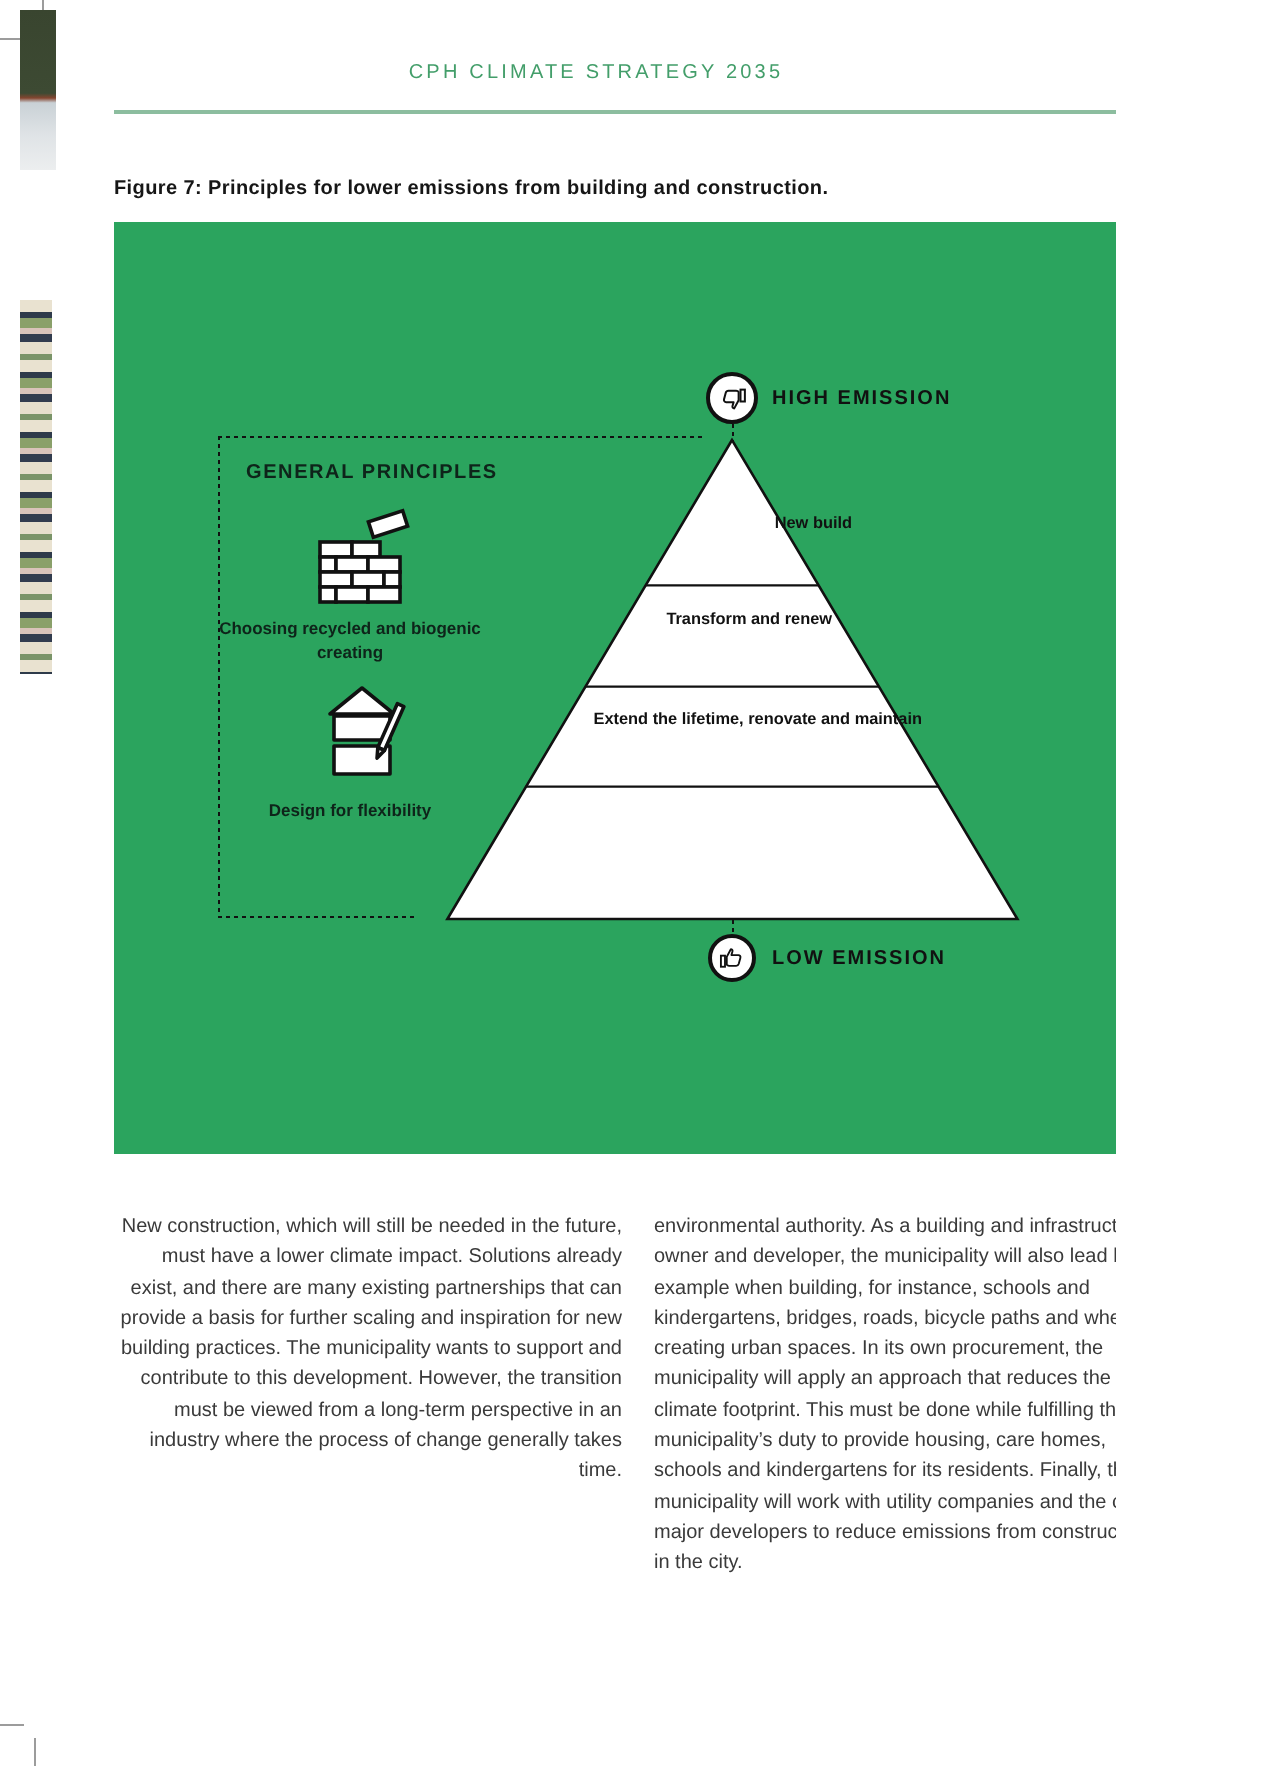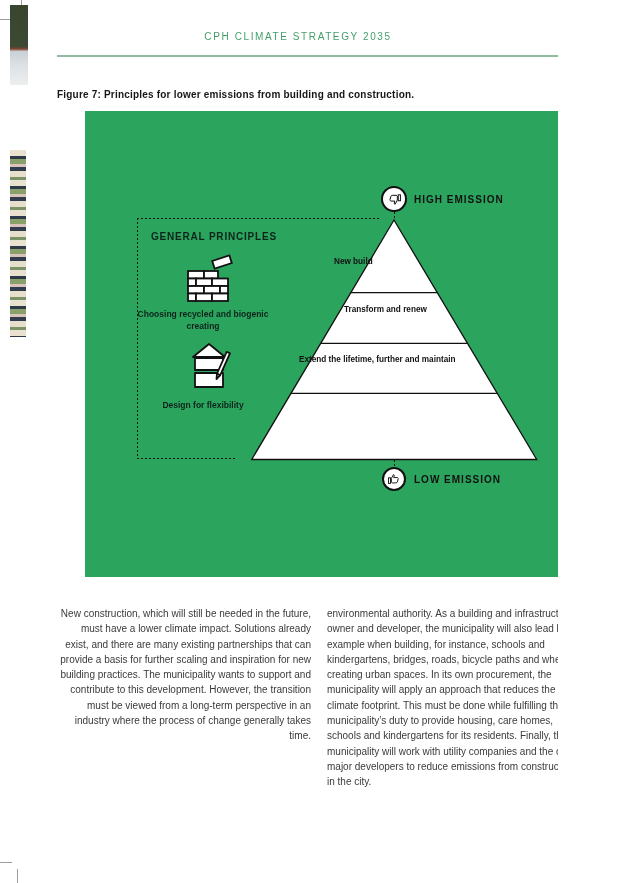--- a/index.html
+++ b/index.html
@@ -21,36 +21,36 @@
   
   #header-title{position:absolute;left:57px;width:482px;top:31px;text-align:center;
     color:#439e6a;font-size:10px;letter-spacing:1.6px;}
   #page-number{position:absolute;left:560px;width:22px;top:31px;text-align:right;color:#439e6a;font-size:10px;}
   #header-rule{position:absolute;left:57px;top:55px;width:523px;height:2px;background:#8cbd9f;}
 
   
   #figure-caption{position:absolute;left:57px;top:89px;width:523px;font-size:10px;font-weight:bold;color:#161616;letter-spacing:0.2px;}
 
   
-  #figure-box{position:absolute;left:57px;top:111px;width:523px;height:466px;background:#2ba45e;margin-left:28px;}
+  #figure-box{position:absolute;left:57px;top:111px;width:523px;height:466px;background:#2ba45e;}
   #figure-box .abs{position:absolute;}
 
   .emission-circle{position:absolute;width:26px;height:26px;border-radius:50%;
     background:#fff;border:2px solid #111;box-sizing:border-box;
     display:flex;align-items:center;justify-content:center;}
   .emission-label{position:absolute;font-size:10px;font-weight:bold;color:#111;letter-spacing:1px;white-space:nowrap;}
 
   .vdotted{position:absolute;width:1px;
     background:repeating-linear-gradient(180deg,#111 0 2px,transparent 2px 4px);}
   .hdashed{position:absolute;height:1px;
     background:repeating-linear-gradient(90deg,#111 0 2px,transparent 2px 4px);}
   .vdashed{position:absolute;width:1px;
     background:repeating-linear-gradient(180deg,#111 0 2px,transparent 2px 4px);}
 
-  .pyr-label{position:absolute;text-align:left;font-size:8.2px;font-weight:bold;color:#111;line-height:11px;}
+  .pyr-label{position:absolute;text-align:right;font-size:8.2px;font-weight:bold;color:#111;line-height:11px;}
 
   #gp-title{position:absolute;left:66px;top:120px;font-size:10px;font-weight:bold;color:#0e241a;letter-spacing:0.8px;white-space:nowrap;}
   .gp-item-label{position:absolute;text-align:center;font-size:8.5px;font-weight:bold;color:#0e241a;line-height:11.5px;}
 
   
   .col{position:absolute;top:606px;width:254px;font-size:10px;line-height:15.3px;color:#3a3a3a;}
   .col p{margin:0;}
   .col p + p{margin-top:9px;}
   #col-left{left:57px;text-align:right;}
   #col-right{left:327px;}
@@ -103,21 +103,21 @@
     <div class="emission-circle" style="left:297px;top:356px;width:24px;height:24px;">
       <svg width="14" height="14" viewBox="0 0 24 24">
         <rect x="2.5" y="10" width="3.5" height="9.5" fill="#fff" stroke="#111" stroke-width="1.6"></rect>
         <path d="M7.5 17.5V11L11 4.5c1 0 1.7.9 1.4 1.9L11.5 9.5H17.5c1.2 0 2 1.1 1.7 2.2l-1.4 5.3c-.3 1-1.2 1.7-2.2 1.7H9.5c-1.1 0-2-.9-2-1.2z" fill="#fff" stroke="#111" stroke-width="1.6" stroke-linejoin="round"></path>
       </svg>
     </div>
     <div class="emission-label" style="left:329px;top:363px;">LOW EMISSION</div>
 
     <div class="pyr-label" style="left:249px;top:145px;width:120px;">New build</div>
     <div class="pyr-label" style="left:259px;top:193px;width:100px;">Transform and renew</div>
-    <div class="pyr-label" style="left:214px;top:243px;width:190px;">Extend the lifetime, further and maintain</div>
+    <div class="pyr-label" style="left:214px;top:243px;width:190px;">Extend the lifetime, renovate and maintain</div>
 
     <div class="hdashed" style="left:52px;top:107px;width:242px;"></div>
     <div class="vdashed" style="left:52px;top:107px;height:241px;"></div>
     <div class="hdashed" style="left:52px;top:347px;width:100px;"></div>
 
     <div id="gp-title">GENERAL PRINCIPLES</div>
 
     <svg class="abs" style="left:98px;top:143px;" width="56" height="50" viewBox="0 0 56 50">
       <g fill="#ffffff" stroke="#111111" stroke-width="1.8">
         <rect x="5" y="17" width="16" height="7.5"></rect>

